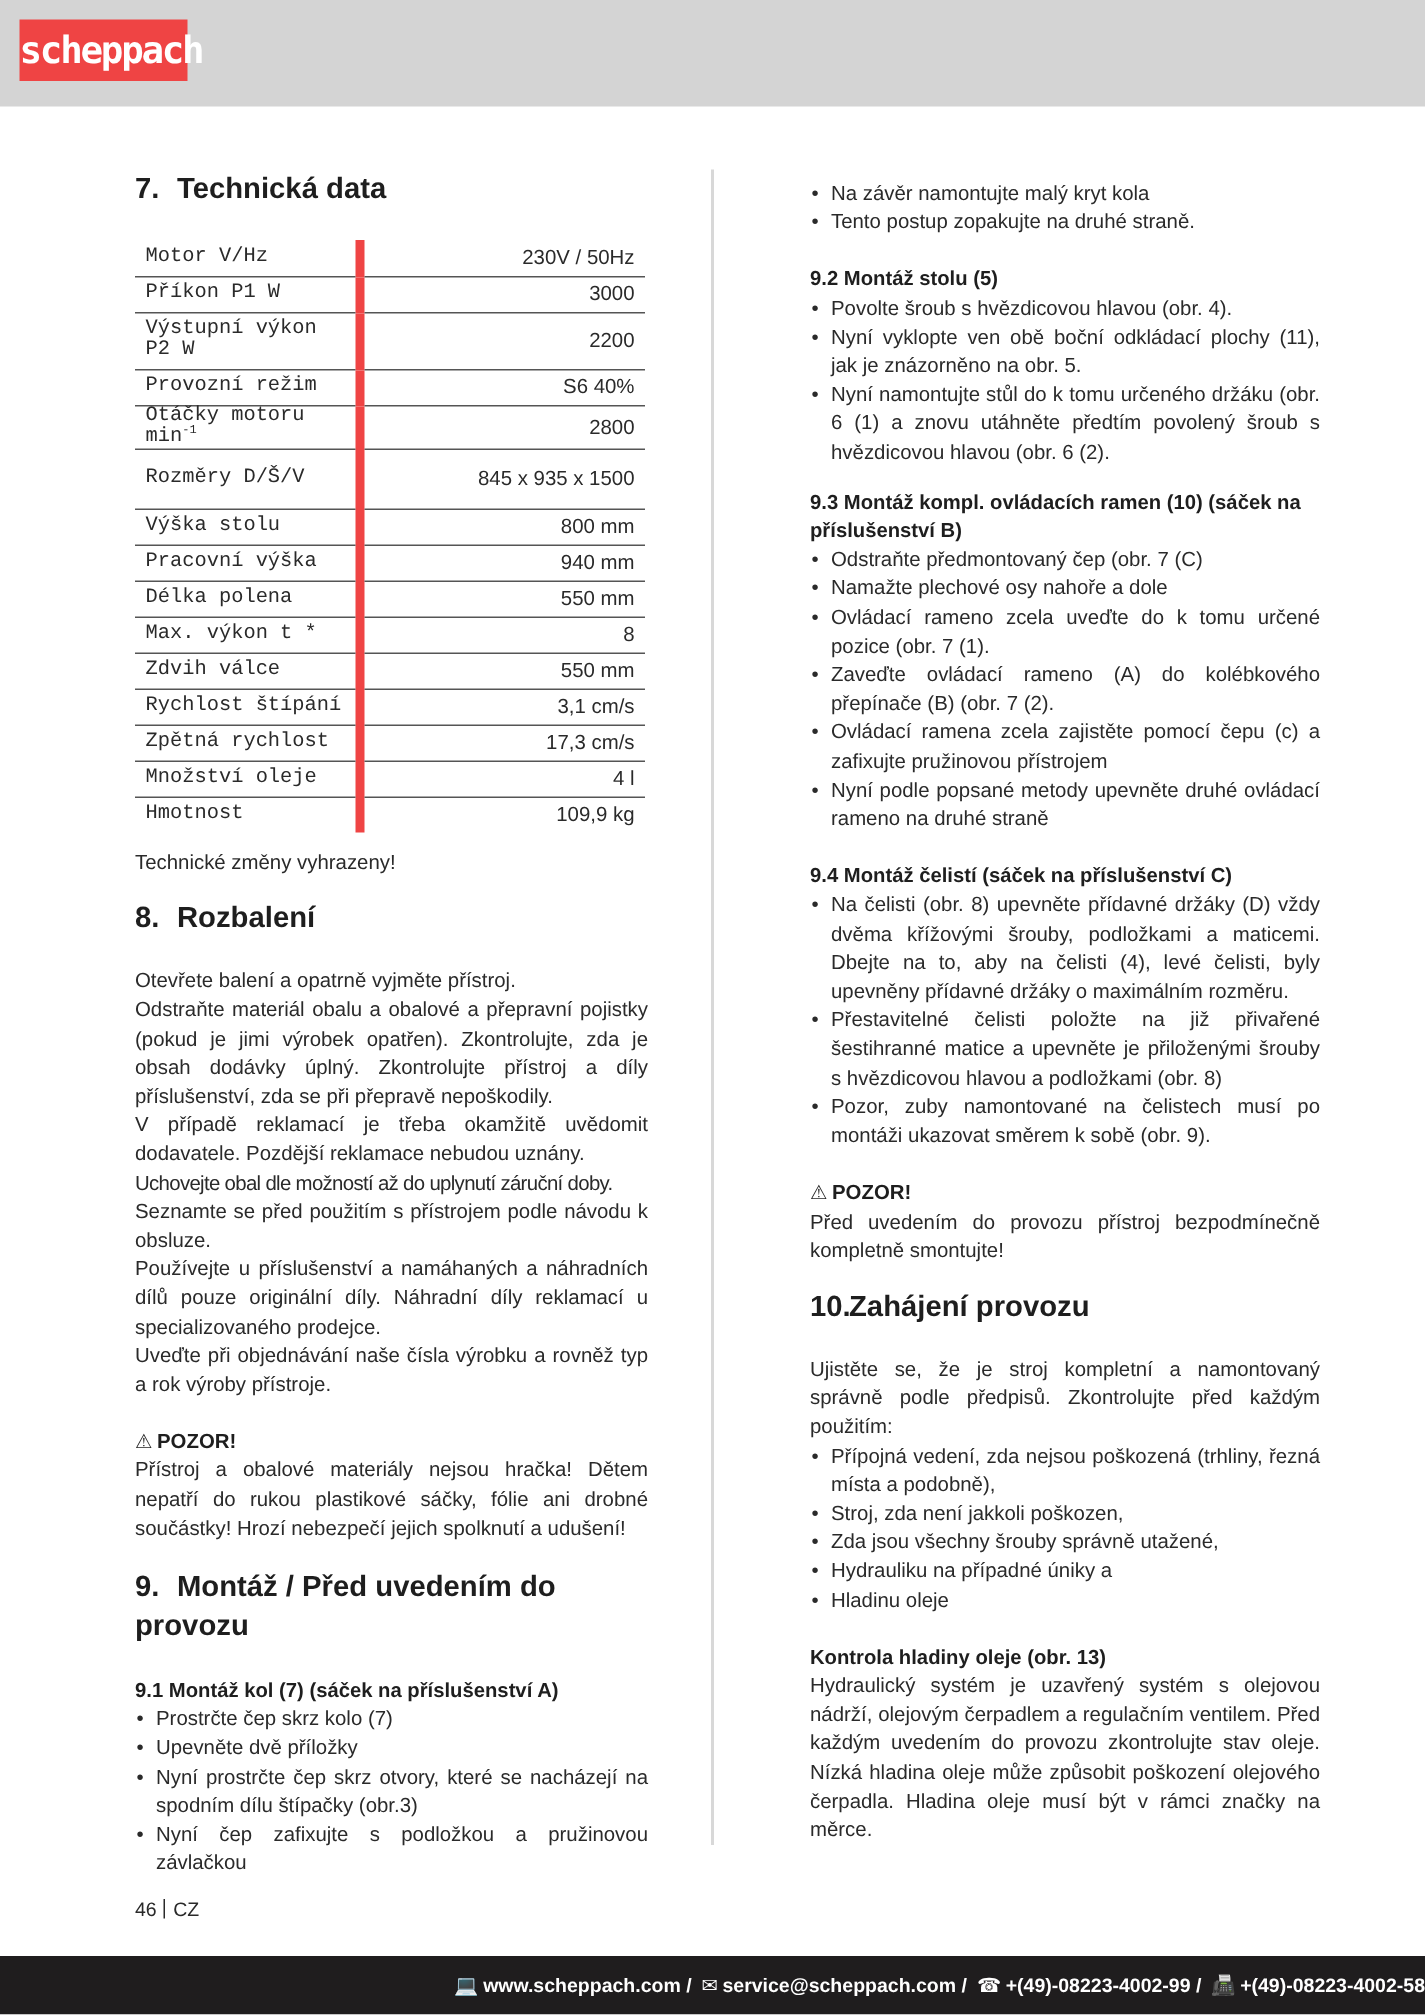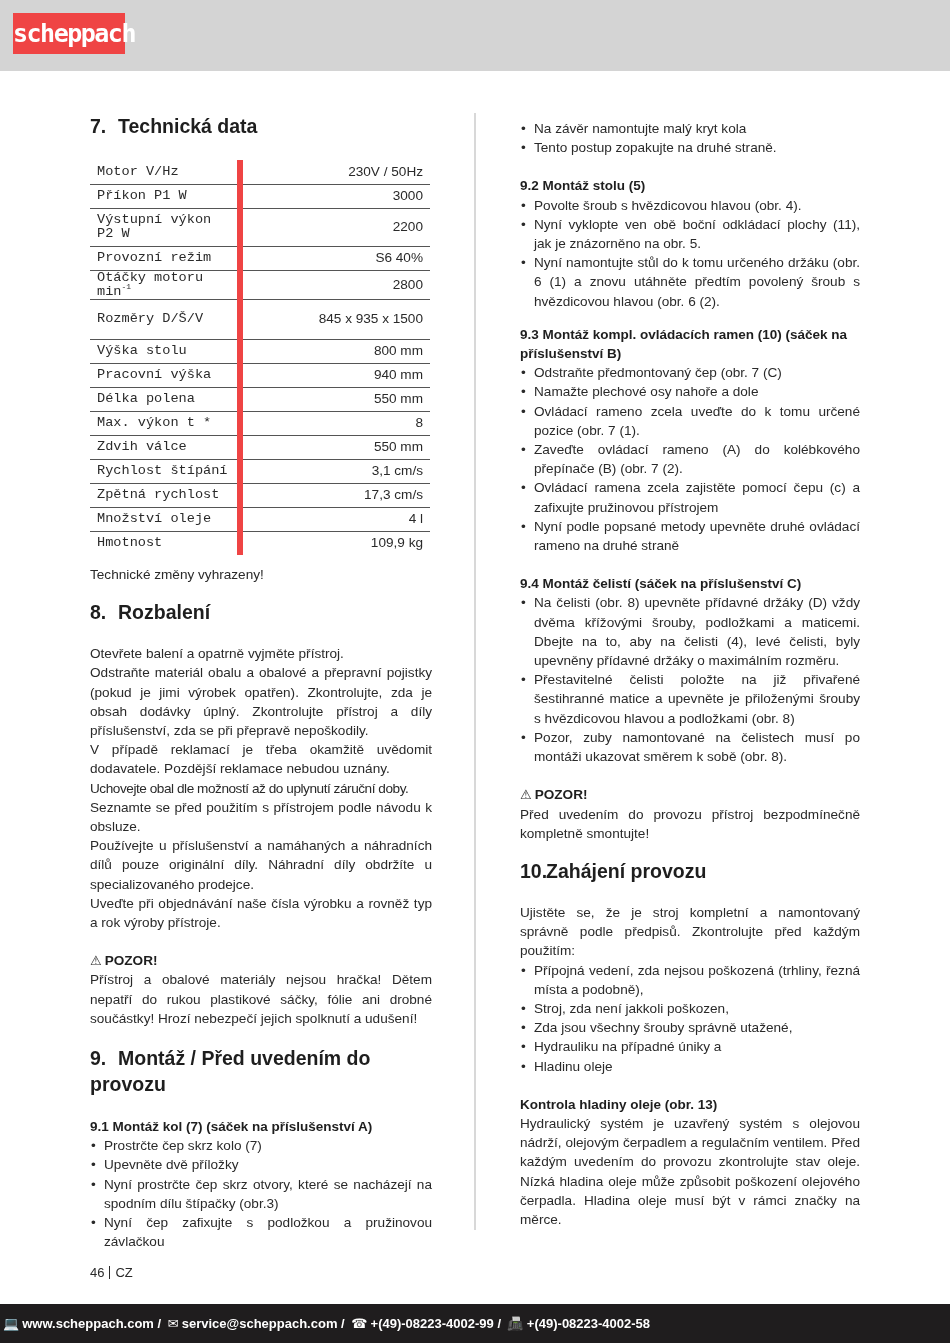--- a/index.html
+++ b/index.html
@@ -6,21 +6,21 @@
   html, body { width: 950px; height: 1343px; background: #ffffff; overflow: hidden; }
   body { position: relative; font-family: "Liberation Sans", sans-serif; color: #1e1e1e; }
 
   .topbar { position: absolute; left: 0; top: 0; width: 950px; height: 71px; background: #d4d4d4; }
   .logo { position: absolute; left: 13px; top: 13px; width: 112px; height: 41px; background: #ef4444;
           color: #ffffff; font-family: "DejaVu Sans Mono", monospace; font-weight: bold; font-size: 25px;
           letter-spacing: -1.5px; line-height: 41px; text-align: center; }
 
   .col { position: absolute; top: 113px; }
   .col-left { left: 90px; width: 342px; }
-  .col-right { left: 520px; width: 340px; }
+  .col-right { left: 540px; width: 340px; }
   .col-divider { position: absolute; left: 474px; top: 113px; width: 2px; height: 1117px; background: #d8d8d8; }
 
   h2 { font-size: 19.5px; font-weight: bold; color: #1e1e1e; line-height: 26px; }
   h2 .num { display: inline-block; width: 28px; }
   h3 { font-size: 13.5px; font-weight: bold; line-height: 19.2px; color: #1e1e1e; }
   p, li { font-size: 13.6px; line-height: 19.2px; color: #2a2a2a; text-align: justify; }
   ul { list-style: none; }
   li { position: relative; padding-left: 14px; }
   li::before { content: "•"; position: absolute; left: 1px; top: 0; }
 
@@ -34,21 +34,21 @@
   table.spec tr.taller td { height: 40px; }
   sup { font-size: 8px; vertical-align: super; line-height: 0; }
 
   .warn-title { font-size: 13.6px; font-weight: bold; line-height: 19.2px; }
   .warn-title .ico { font-weight: normal; font-size: 13px; margin-right: 3px; }
 
   .page-no { position: absolute; left: 90px; top: 1265px; font-size: 13px; color: #2a2a2a; }
   .page-no .sep { display: inline-block; width: 1px; height: 13px; background: #2a2a2a; margin: 0 5px; vertical-align: -2px; }
 
   .footer { position: absolute; left: 0; top: 1304px; width: 950px; height: 39px; background: #1f1d1e;
-            color: #ffffff; font-size: 13px; font-weight: bold; line-height: 39px; text-align: left; padding-left: 0; }
+            color: #ffffff; font-size: 13px; font-weight: bold; line-height: 39px; text-align: right; padding-left: 0; }
   .footer .fi { font-weight: normal; margin: 0 3px; }
 </style>
 </head>
 <body>
 
 <div class="topbar">
   <div class="logo">scheppach</div>
 </div>
 
 <div class="col-divider"></div>
@@ -124,21 +124,21 @@
   <p style="margin-top:10px;">Technické změny vyhrazeny!</p>
 
   <h2 style="margin-top:15px;"><span class="num">8.</span><span>Rozbalení</span></h2>
 
   <div style="margin-top:19px;">
     <p>Otevřete balení a opatrně vyjměte přístroj.</p>
     <p>Odstraňte materiál obalu a obalové a přepravní pojistky (pokud je jimi výrobek opatřen). Zkontrolujte, zda je obsah dodávky úplný. Zkontrolujte přístroj a díly příslušenství, zda se při přepravě nepoškodily.</p>
     <p>V případě reklamací je třeba okamžitě uvědomit dodavatele. Pozdější reklamace nebudou uznány.</p>
     <p style="letter-spacing:-0.45px;">Uchovejte obal dle možností až do uplynutí záruční doby.</p>
     <p>Seznamte se před použitím s přístrojem podle návodu k obsluze.</p>
-    <p>Používejte u příslušenství a namáhaných a náhradních dílů pouze originální díly. Náhradní díly obdržíte u specializovaného prodejce.</p>
+    <p>Používejte u příslušenství a namáhaných a náhradních dílů pouze originální díly. Náhradní díly reklamací u specializovaného prodejce.</p>
     <p>Uveďte při objednávání naše čísla výrobku a rovněž typ a rok výroby přístroje.</p>
   </div>
 
   <div style="margin-top:19px;">
     <div class="warn-title"><span class="ico">⚠</span><span>POZOR!</span></div>
     <p>Přístroj a obalové materiály nejsou hračka! Dětem nepatří do rukou plastikové sáčky, fólie ani drobné součástky! Hrozí nebezpečí jejich spolknutí a udušení!</p>
   </div>
 
   <h2 style="margin-top:17px;"><span class="num">9.</span><span>Montáž / Před uvedením do provozu</span></h2>
 
@@ -171,21 +171,21 @@
     <li>Ovládací rameno zcela uveďte do k tomu určené pozice (obr. 7 (1).</li>
     <li>Zaveďte ovládací rameno (A) do kolébkového přepínače (B) (obr. 7 (2).</li>
     <li>Ovládací ramena zcela zajistěte pomocí čepu (c) a zafixujte pružinovou přístrojem</li>
     <li>Nyní podle popsané metody upevněte druhé ovládací rameno na druhé straně</li>
   </ul>
 
   <h3 style="margin-top:19px;">9.4 Montáž čelistí (sáček na příslušenství C)</h3>
   <ul>
     <li>Na čelisti (obr. 8) upevněte přídavné držáky (D) vždy dvěma křížovými šrouby, podložkami a maticemi. Dbejte na to, aby na čelisti (4), levé čelisti, byly upevněny přídavné držáky o maximálním rozměru.</li>
     <li>Přestavitelné čelisti položte na již přivařené šestihranné matice a upevněte je přiloženými šrouby s hvězdicovou hlavou a podložkami (obr. 8)</li>
-    <li>Pozor, zuby namontované na čelistech musí po montáži ukazovat směrem k sobě (obr. 8).</li>
+    <li>Pozor, zuby namontované na čelistech musí po montáži ukazovat směrem k sobě (obr. 9).</li>
   </ul>
 
   <div style="margin-top:19px;">
     <div class="warn-title"><span class="ico">⚠</span><span>POZOR!</span></div>
     <p>Před uvedením do provozu přístroj bezpodmínečně kompletně smontujte!</p>
   </div>
 
   <h2 style="margin-top:15px;"><span class="num" style="width:28px;">10.</span><span style="margin-left:-2px;">Zahájení provozu</span></h2>
 
   <p style="margin-top:19px;">Ujistěte se, že je stroj kompletní a namontovaný správně podle předpisů. Zkontrolujte před každým použitím:</p>

